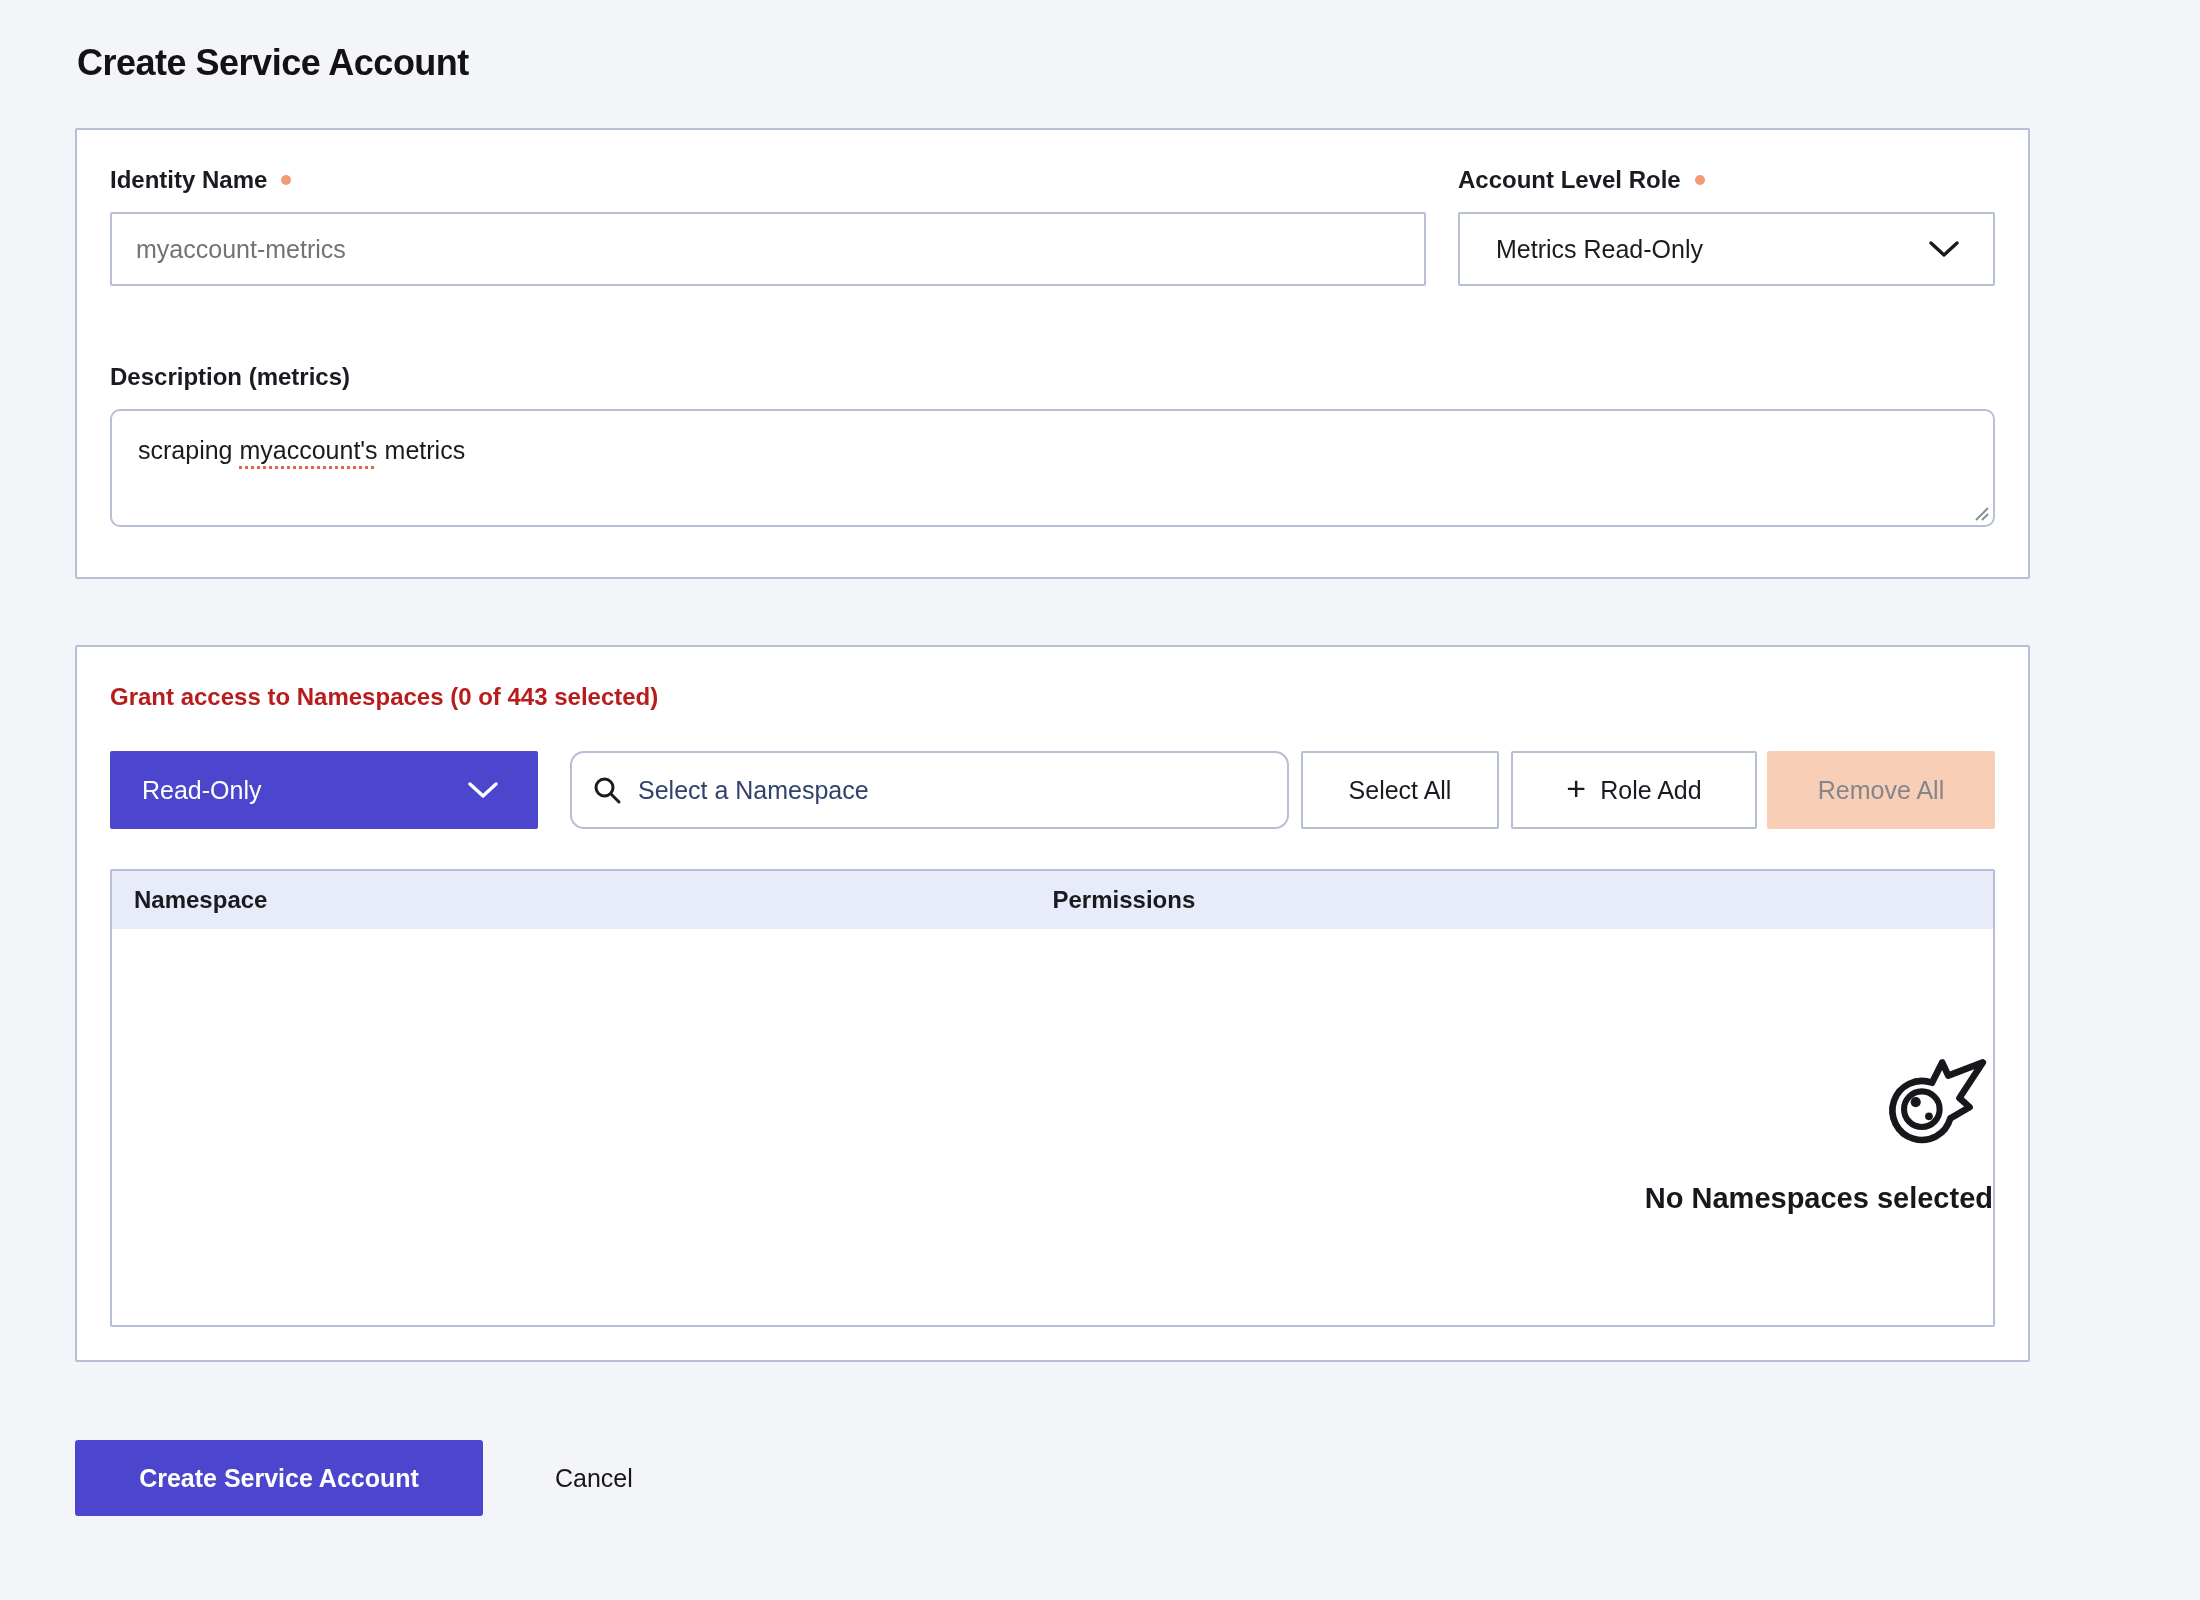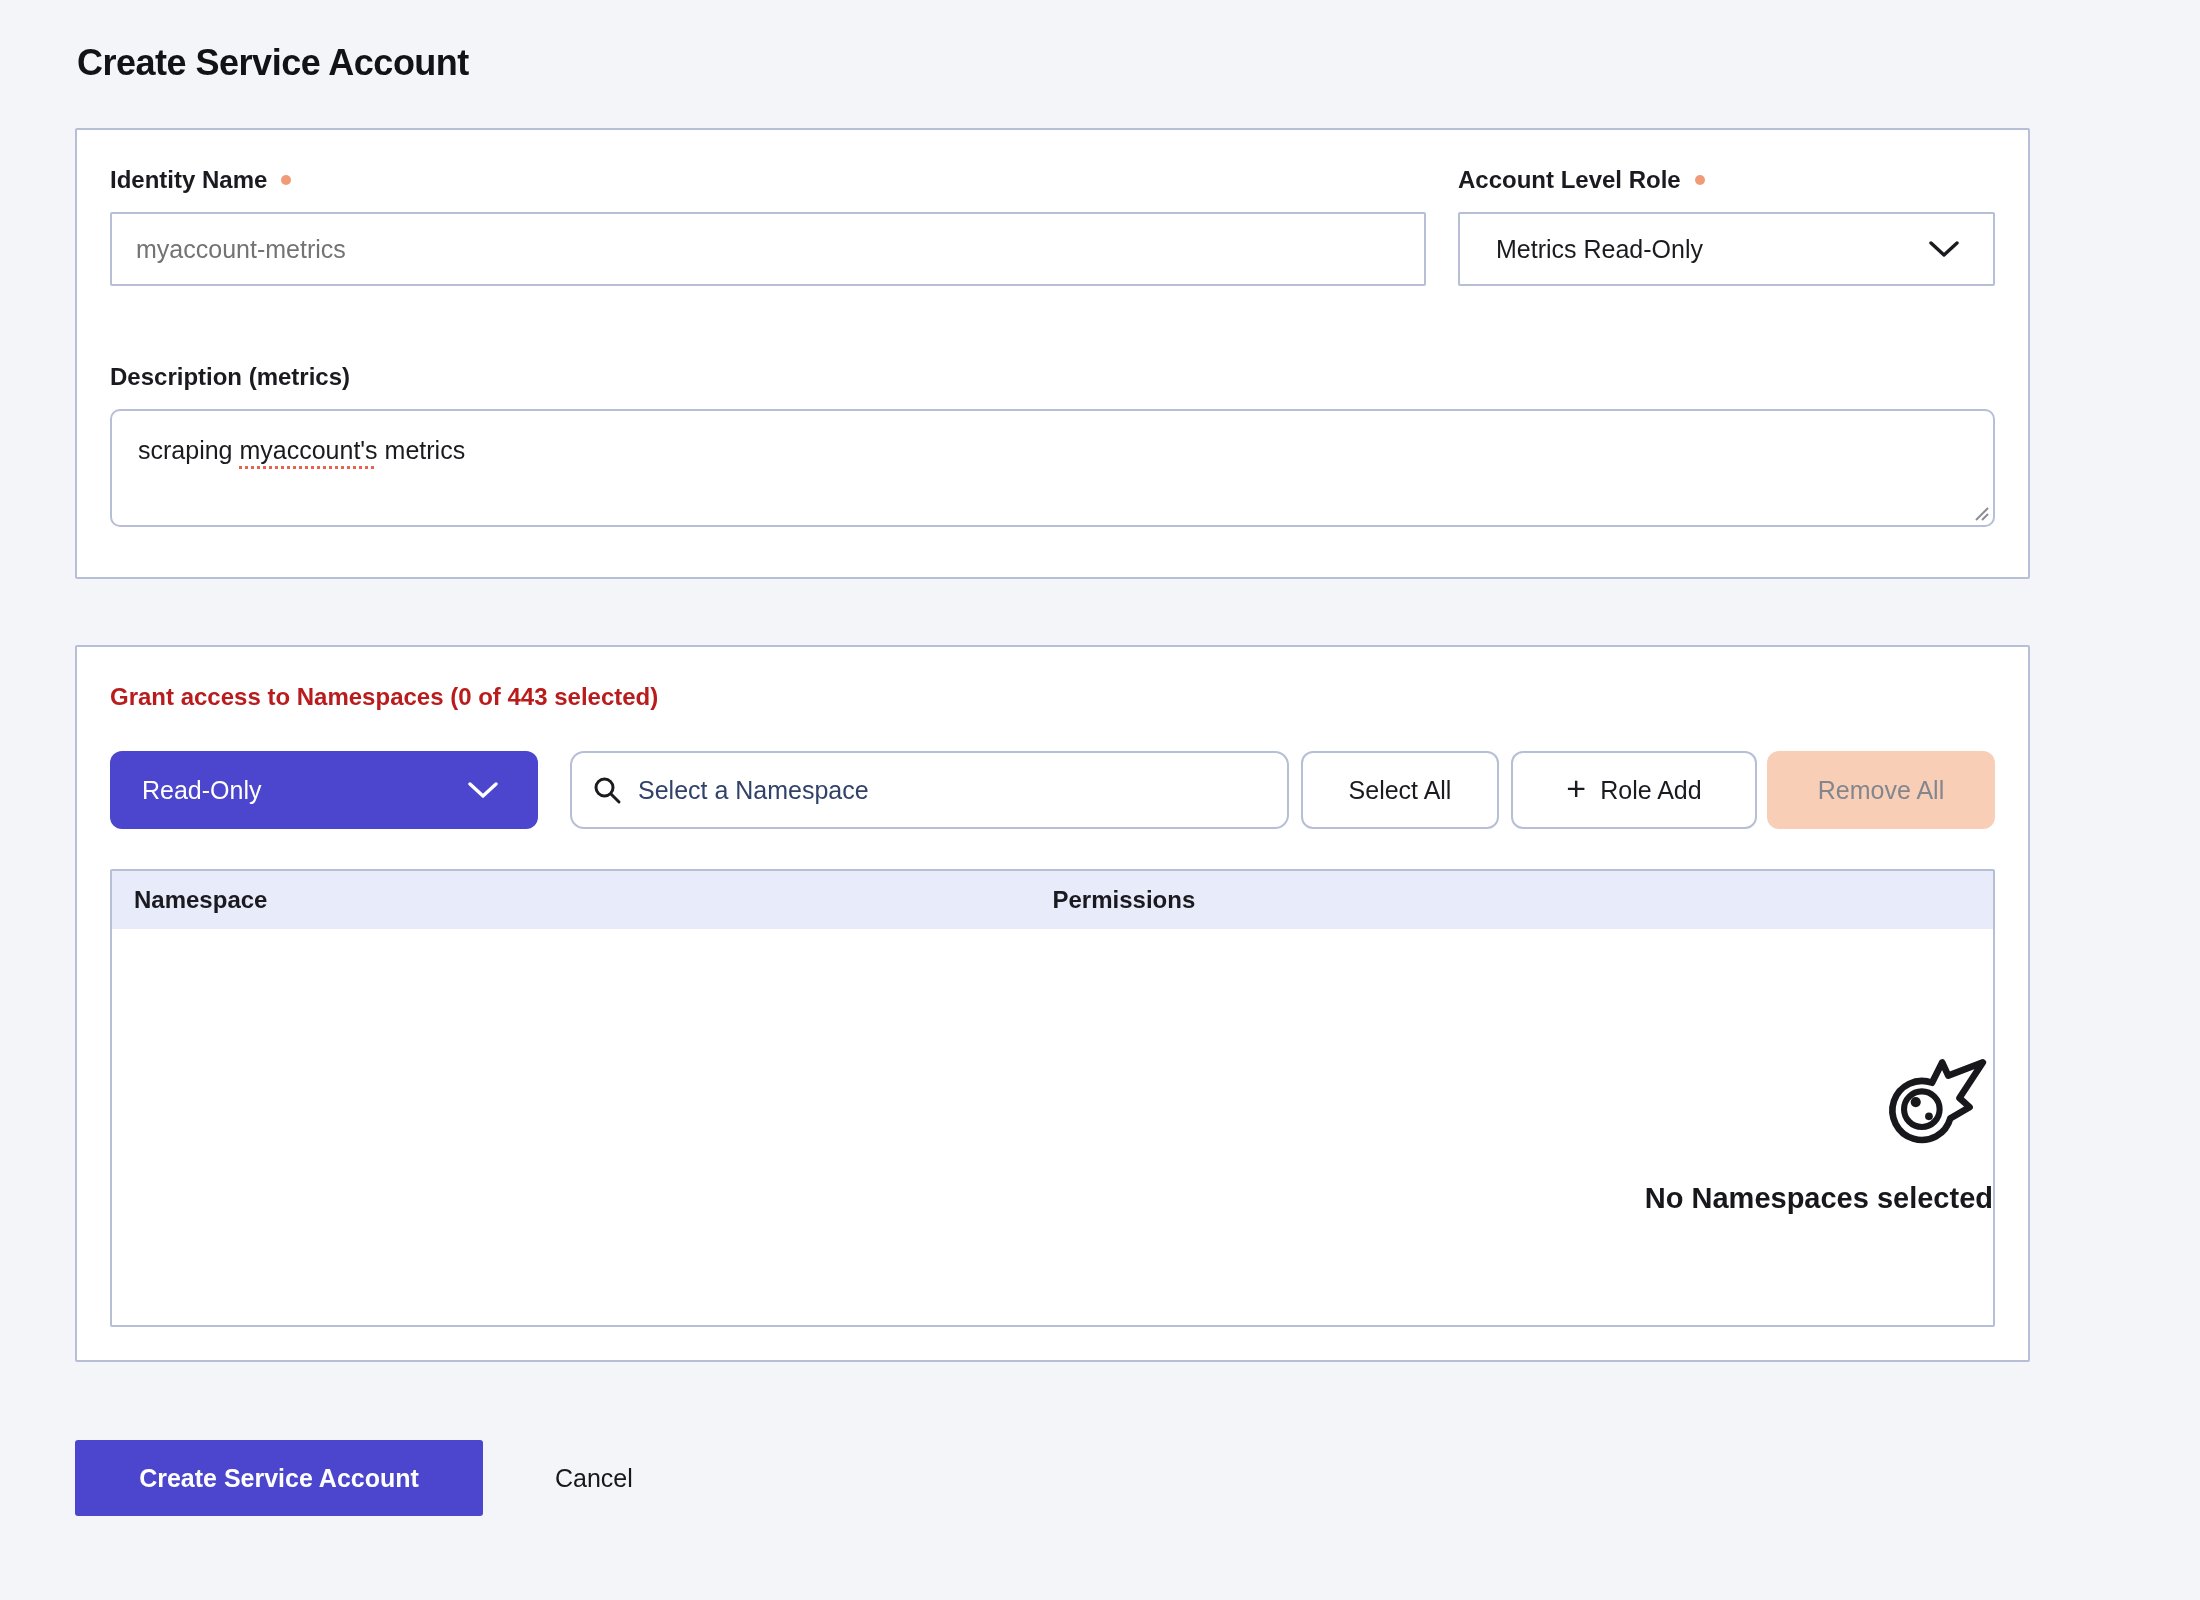--- a/index.html
+++ b/index.html
@@ -118,21 +118,21 @@
     gap: 0;
   }
   .btn {
     border: none;
     font-family: "Liberation Sans", sans-serif;
     font-size: 25px;
     display: flex;
     align-items: center;
     justify-content: center;
     cursor: pointer;
-    border-radius: 12px;
+    border-radius: 2px;
     background: #fff;
   }
   .btn-permission {
     width: 428px;
     background: #4b46cd;
     color: #ffffff;
     justify-content: space-between;
     padding: 0 40px 0 32px;
     margin-right: 32px;
   }

